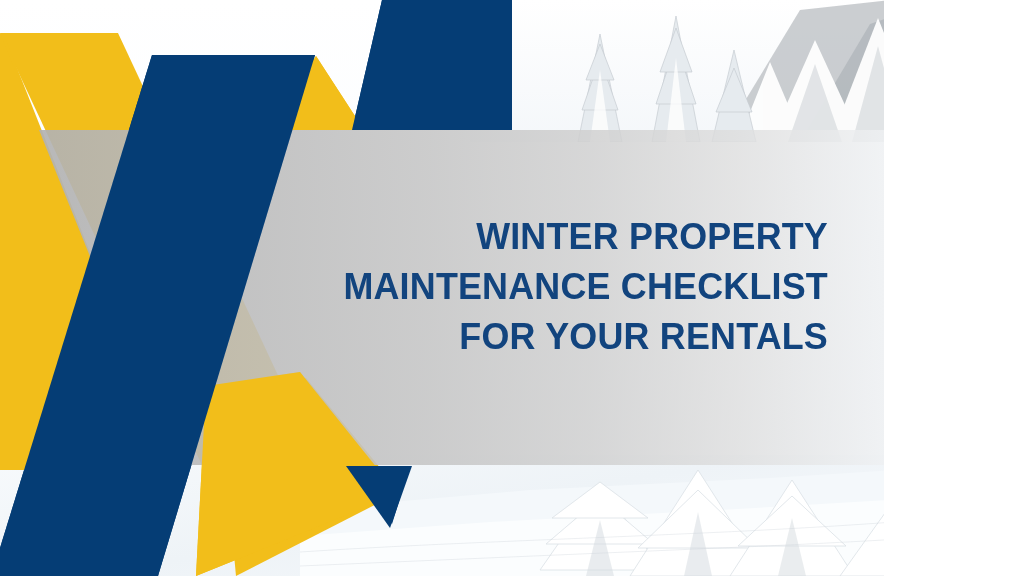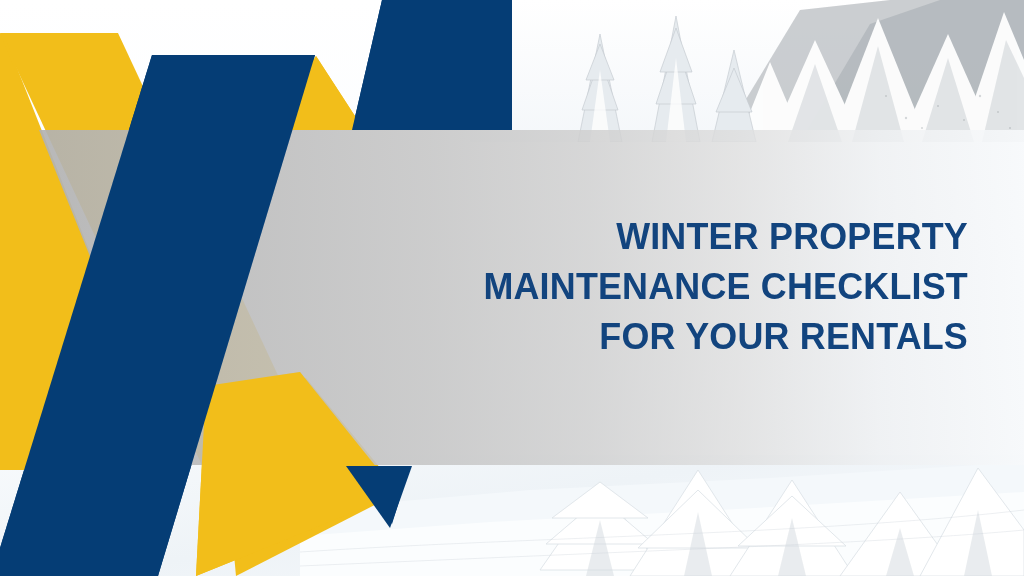--- a/index.html
+++ b/index.html
@@ -2,21 +2,21 @@
 <html><head>
 <meta charset="utf-8">
 <style>
   html, body {
     margin: 0;
     padding: 0;
     background: #ffffff;
   }
   #canvas {
     position: relative;
-    width: 1024px;
+    width: 884px;
     height: 576px;
     overflow: hidden;
     font-family: "Liberation Sans", sans-serif;
     background: #f4f7fa;
   }
 
   
   .photo-layer {
     position: absolute;
     inset: 0;

